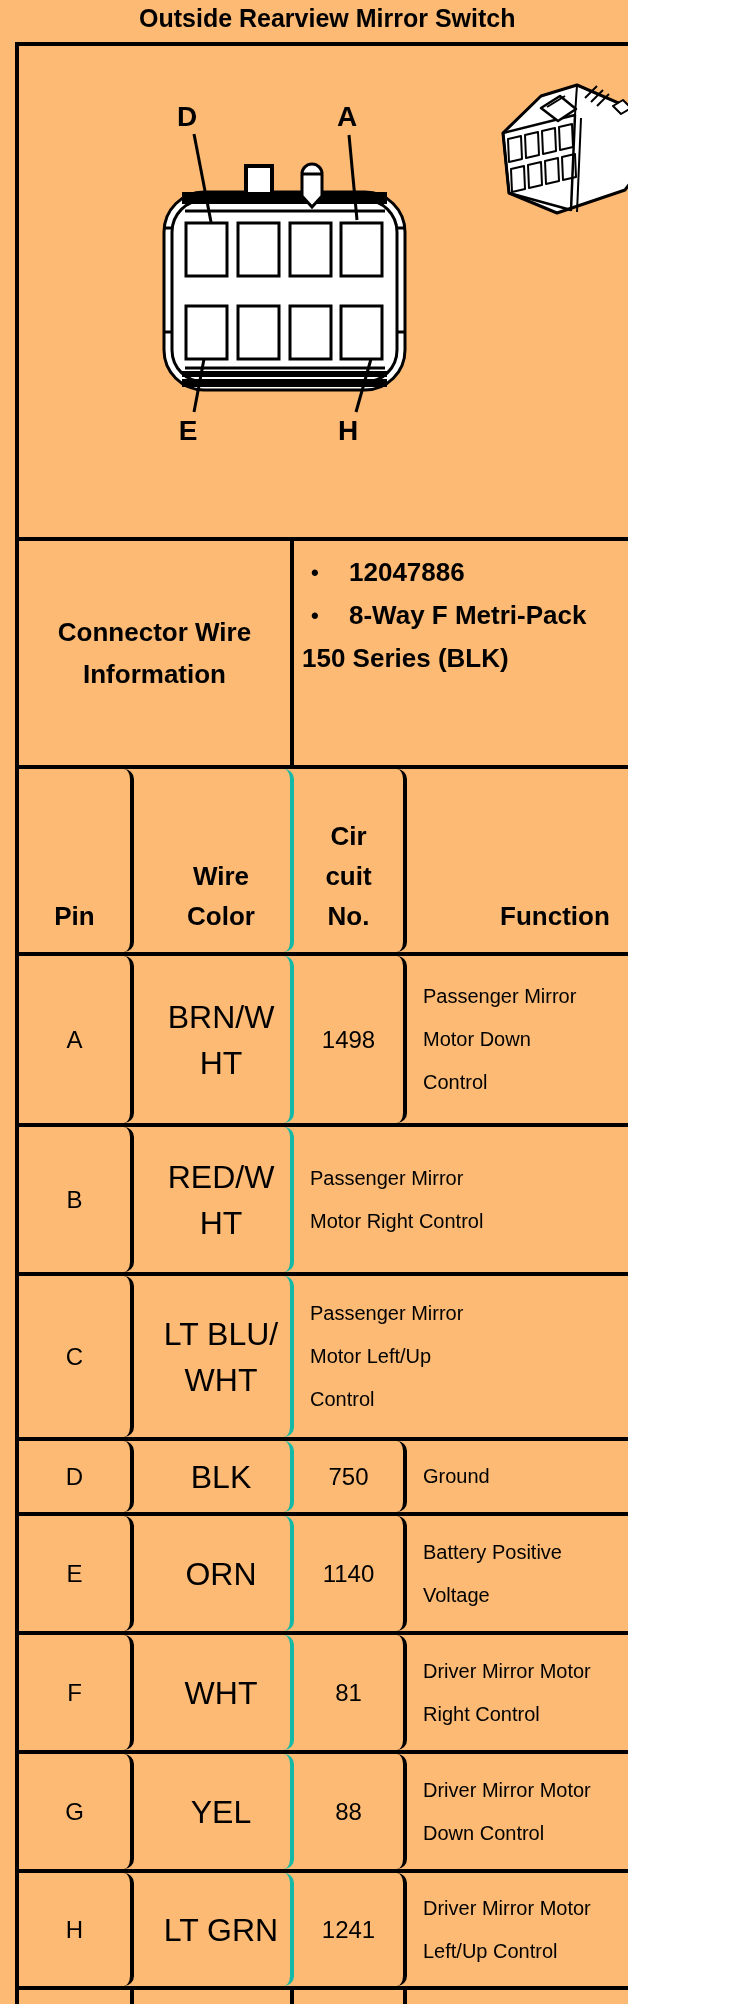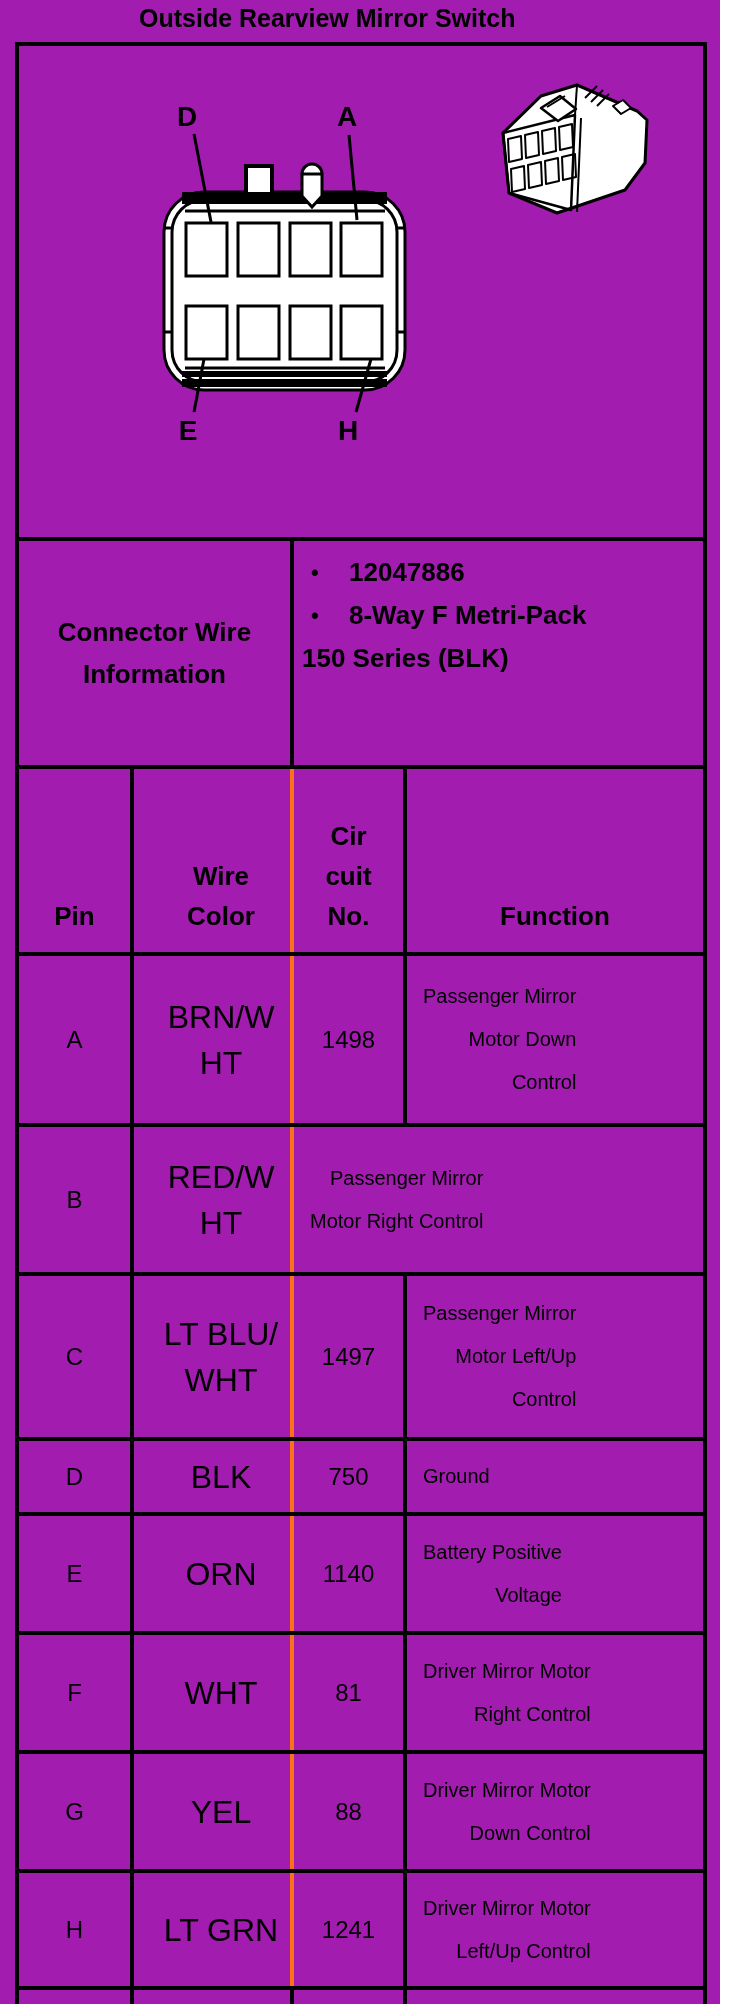--- a/index.html
+++ b/index.html
@@ -1,17 +1,17 @@
 <!DOCTYPE html>
 <html><head>
 <meta charset="utf-8">
 <style>
   html,body{margin:0;padding:0;background:#fff;}
   .sheet{
-    position:relative;width:720px;height:2004px;background:#a21caf;
+    position:relative;width:628px;height:2004px;background:#fdba74;
     font-family:"Liberation Sans",sans-serif;color:#000;overflow:hidden;
   }
   .title{
     position:absolute;top:5px;left:139px;font-size:25px;font-weight:bold;
     line-height:26px;white-space:nowrap;
   }
   .frame{
     position:absolute;top:42px;left:15px;width:692px;box-sizing:border-box;
     border:4px solid #000;border-bottom:none;
   }
@@ -23,30 +23,30 @@
     width:275px;box-sizing:border-box;border-right:4px solid #000;
     display:flex;align-items:center;justify-content:center;text-align:center;
     font-weight:bold;font-size:26px;line-height:42px;white-space:pre-line;
   }
   .pi-right{flex:1;padding-top:10px;font-weight:bold;font-size:26px;line-height:43px;}
   .pi-item{padding-left:17px;display:flex;}
   .pi-item .marker{display:inline-block;width:38px;font-size:22px;}
   .pi-cont{padding-left:8px;}
   
   .row{display:flex;box-sizing:border-box;border-top:4px solid #000;}
-  .cell{box-sizing:border-box;display:flex;align-items:center;justify-content:center;text-align:center;}
+  .cell{box-sizing:border-box;display:flex;align-items:center;justify-content:center;text-align:center;border-radius:10px;}
   .c1{width:115px;border-right:4px solid #000;}
-  .c2{width:160px;border-right:4px solid #f97316;padding-left:18px;}
+  .c2{width:160px;border-right:4px solid #14b8a6;padding-left:18px;}
   .c3{width:113px;border-right:4px solid #000;}
   .c4{flex:1;}
   .hdr-row{height:187px;}
   .hdr-row .cell{align-items:flex-end;padding-bottom:16px;font-weight:bold;font-size:26px;line-height:40px;white-space:pre-line;}
   .body-row .c1,.body-row .c3{font-size:24px;}
   .body-row .c2{font-size:32px;line-height:46px;white-space:pre-line;}
-  .body-row .c4{justify-content:flex-start;text-align:right;padding-left:16px;font-size:20px;line-height:43px;white-space:pre-line;}
+  .body-row .c4{justify-content:flex-start;text-align:left;padding-left:16px;font-size:20px;line-height:43px;white-space:pre-line;}
   .r-a{height:171px;}.r-b{height:149px;}.r-c{height:165px;}.r-d{height:75px;}
   .r-e{height:119px;}.r-f{height:119px;}.r-g{height:119px;}
   .r-h{height:121px;border-bottom:4px solid #000;}
   .stub{position:absolute;top:1990px;height:14px;width:4px;background:#000;}
   .s1{left:15px;}.s2{left:130px;}.s3{left:290px;}.s4{left:403px;}.s5{left:703px;}
 </style>
 </head>
 <body>
 
 <div class="sheet">
@@ -174,21 +174,20 @@
         <div class="cell c1">B</div>
         <div class="cell c2">RED/W
 HT</div>
         <div class="cell c4">Passenger Mirror
 Motor Right Control</div>
       </div>
       <div class="row body-row r-c">
         <div class="cell c1">C</div>
         <div class="cell c2">LT BLU/
 WHT</div>
-        <div class="cell c3">1497</div>
         <div class="cell c4">Passenger Mirror
 Motor Left/Up
 Control</div>
       </div>
       <div class="row body-row r-d">
         <div class="cell c1">D</div>
         <div class="cell c2">BLK</div>
         <div class="cell c3">750</div>
         <div class="cell c4">Ground</div>
       </div>

